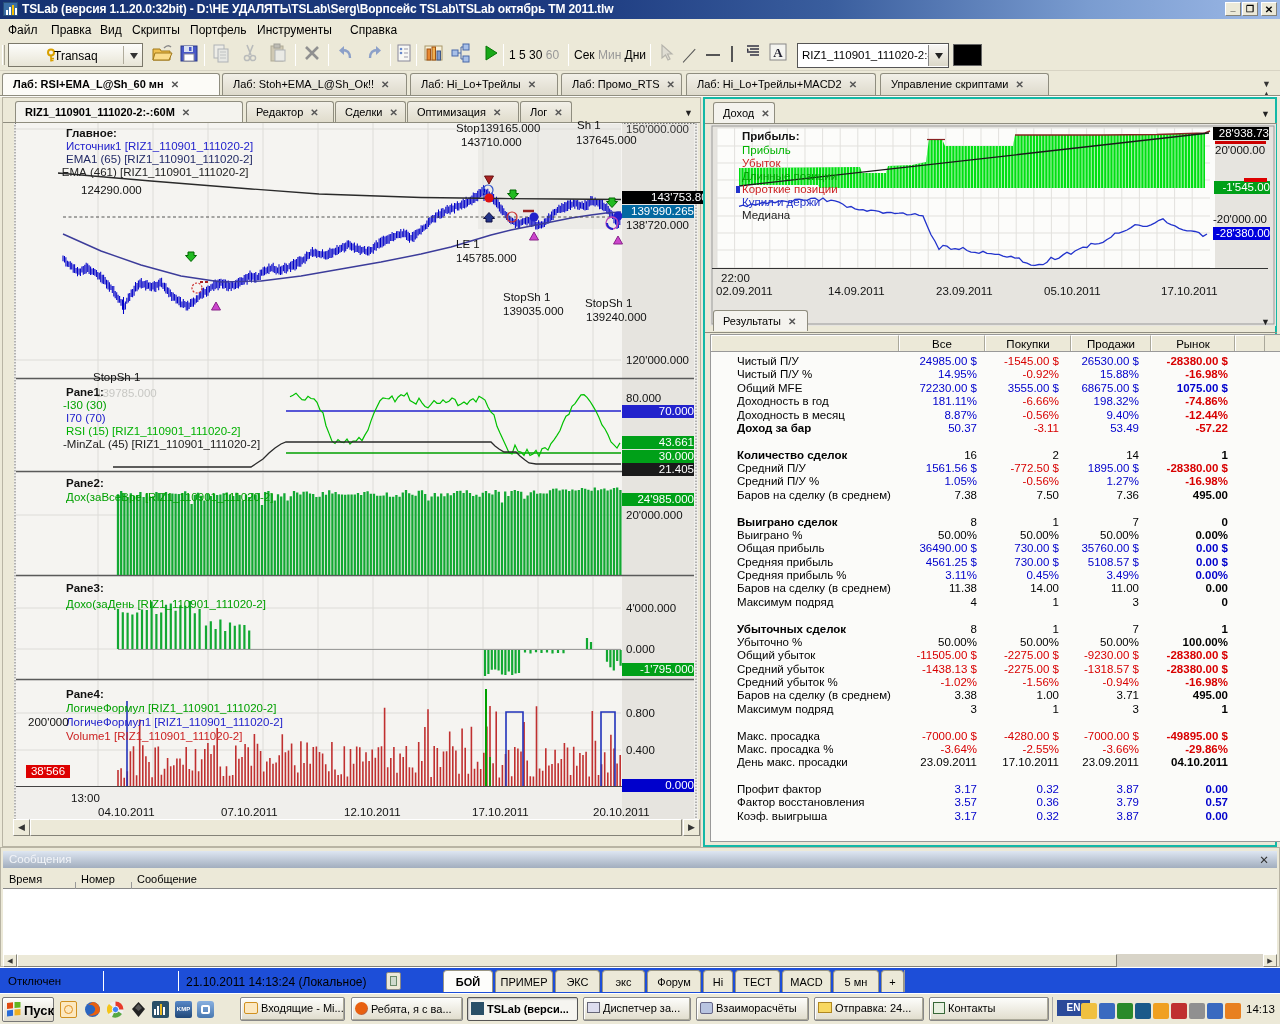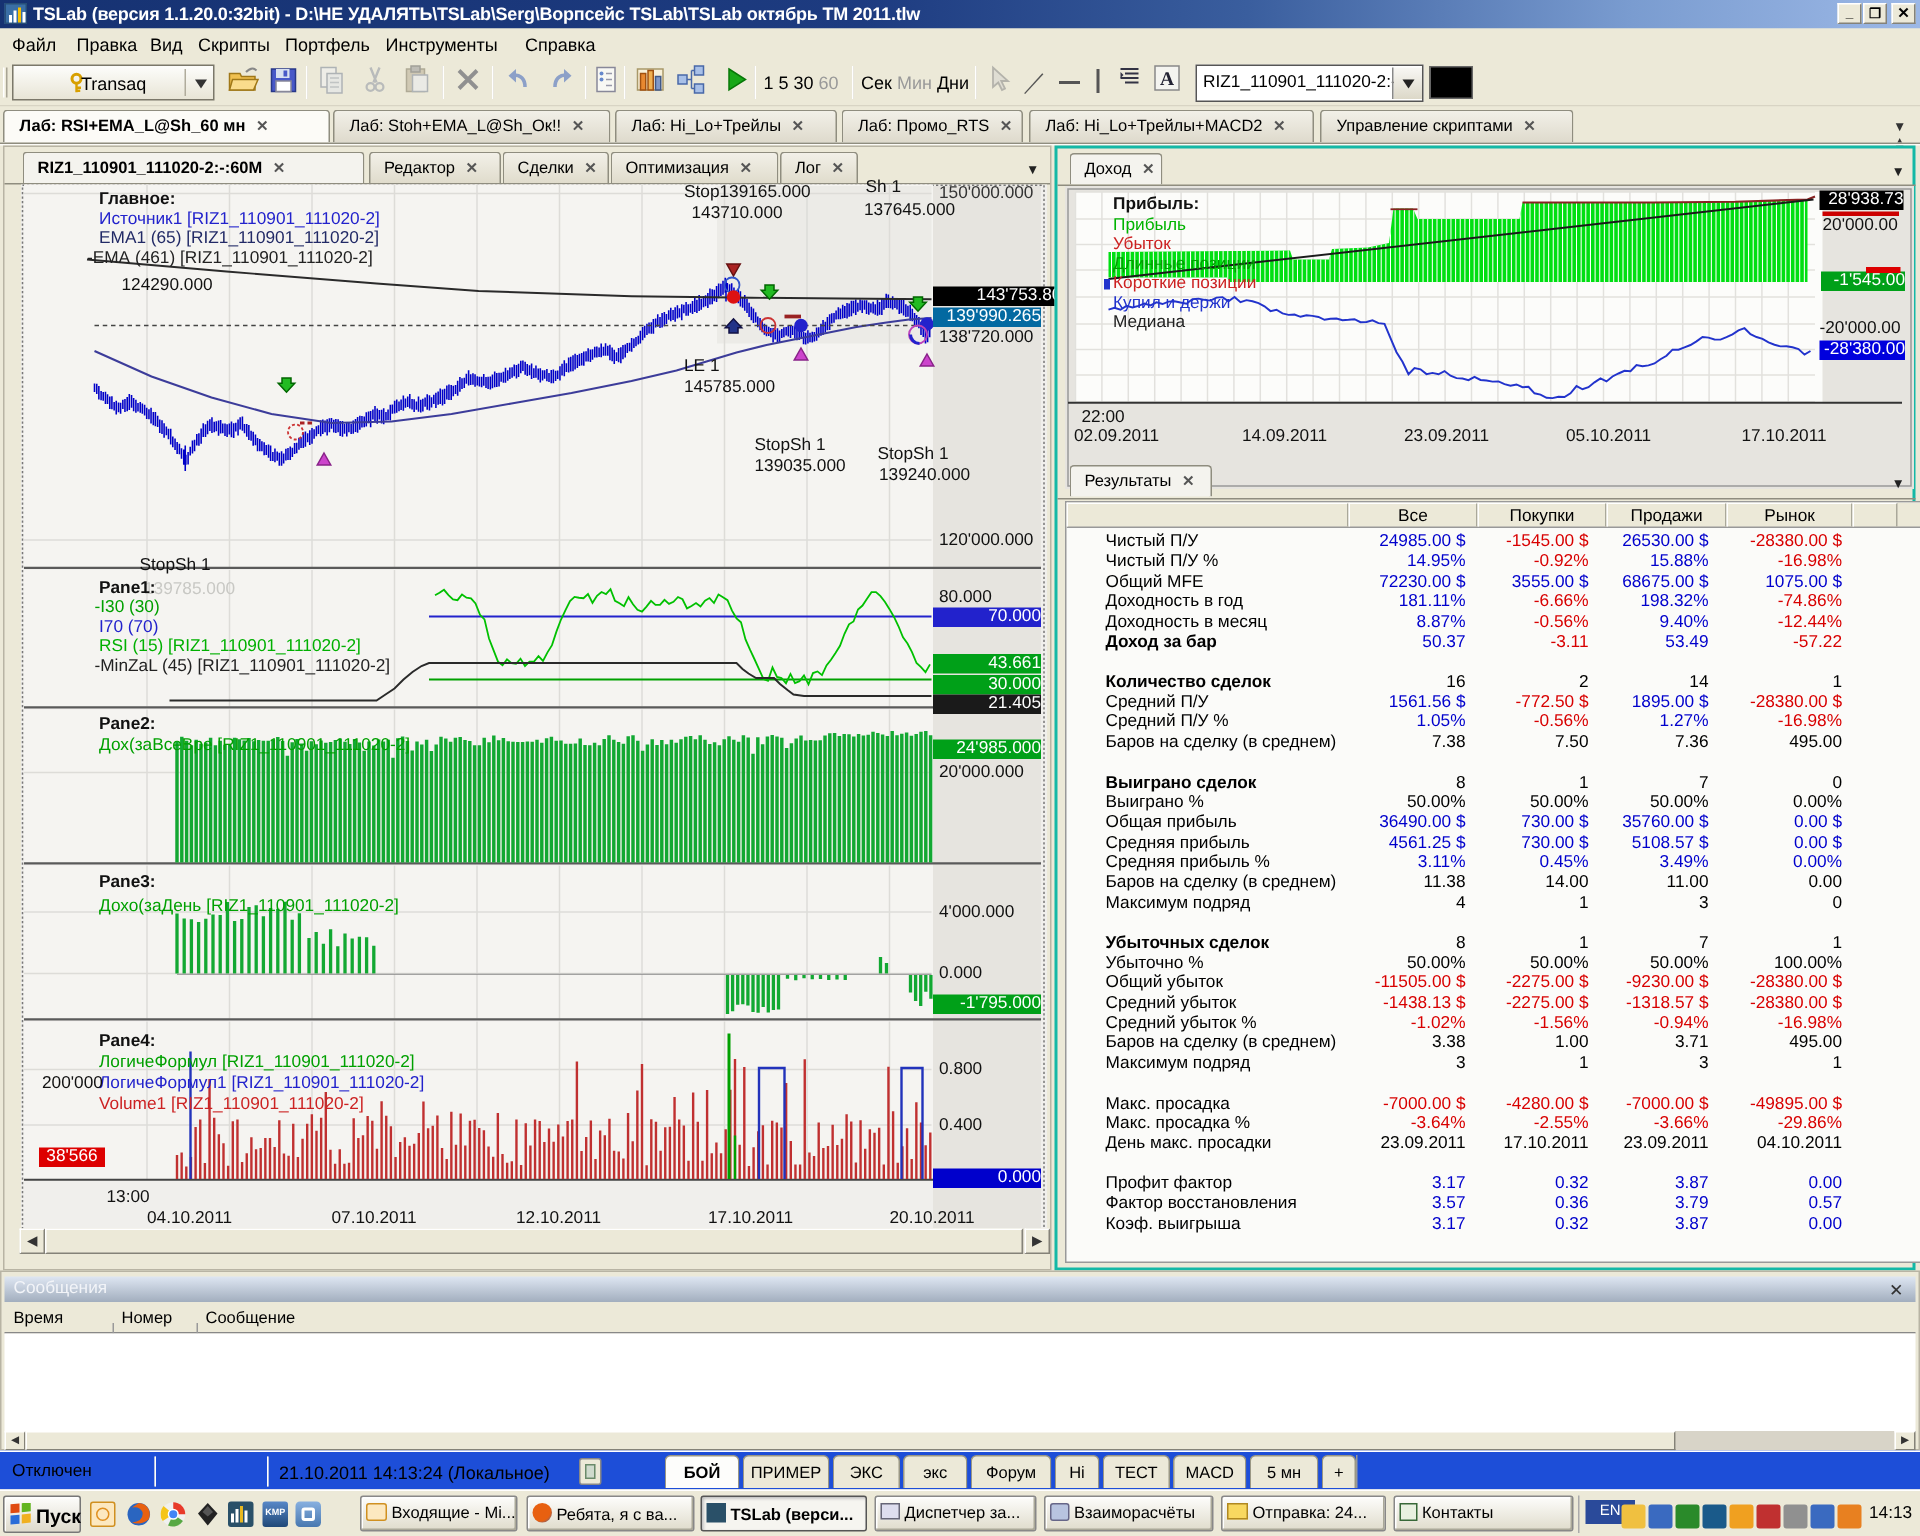--- a/index.html
+++ b/index.html
@@ -10,21 +10,21 @@
 .tabx{color:#555;font-weight:bold;font-size:10px;margin-left:7px;}
 .itab{position:absolute;top:1px;height:21px;background:linear-gradient(#f6f5f1,#e6e3d4);border:1px solid #8f8d7f;border-bottom:none;border-radius:3px 3px 0 0;padding:4px 6px 0 9px;white-space:nowrap;}
 .tbbtn{position:absolute;top:3px;width:24px;height:24px;text-align:center;}
 .sep{position:absolute;top:4px;width:1px;height:22px;background:#b8b4a4;border-right:1px solid #fff;}
 .leg{position:absolute;white-space:nowrap;font-size:11px;line-height:13px;}
 .tr{display:flex;height:13.38px;line-height:13.38px;white-space:nowrap;}
 .c0{flex:0 0 188px;padding-left:26px;overflow:hidden;}
 .c1{flex:0 0 86px;text-align:right;padding-right:8px;}
 .c2{flex:0 0 86px;text-align:right;padding-right:12px;}
 .c3{flex:0 0 80px;text-align:right;padding-right:12px;}
-.c4{flex:0 0 84px;text-align:right;padding-right:7px;}
+.c4{flex:0 0 84px;text-align:right;padding-right:7px;font-weight:bold;}
 .blue{color:#0000cc;}
 .red{color:#d80000;}
 .taskbtn{position:absolute;top:3px;height:24px;background:linear-gradient(#fefefe,#e3e0d0);border:1px solid #888;border-radius:2px;box-shadow:inset -1px -1px 0 #aaa898,inset 1px 1px 0 #fff;padding:4px 4px 0 3px;white-space:nowrap;overflow:hidden;font-size:11px;}
 .trayic{position:absolute;top:6px;width:16px;height:16px;border-radius:2px;}
 .qlic{position:absolute;top:7px;width:17px;height:17px;border-radius:2px;}
 .stab{position:absolute;top:2px;height:22px;border:1px solid #9a9784;border-bottom:none;border-radius:4px 4px 0 0;background:#ece9d8;text-align:center;padding-top:5px;}
 </style></head><body>
 <div id="root">
 
 <div class="abs" style="left:0;top:0;width:1280px;height:19px;background:linear-gradient(90deg,#163272 0%,#1d3b80 45%,#3a5e9e 65%,#7a9cd0 85%,#9cb8e6 100%);">
@@ -700,21 +700,21 @@
         <div style="position:absolute;left:4px;top:4px;width:9px;height:9px;border:2px solid #fff;border-radius:2px;"></div>
       </div>
       <div class="taskbtn" style="left:240px;width:105px;background:linear-gradient(#fdfdfb,#e0dccc);"><span style="display:inline-block;width:14px;height:12px;background:#fce8c0;border:1px solid #d09020;border-radius:2px;margin-right:3px;vertical-align:-2px;"></span><span style="">Входящие - Mi...</span></div>
       <div class="taskbtn" style="left:351px;width:112px;background:linear-gradient(#fdfdfb,#e0dccc);"><span style="display:inline-block;width:13px;height:13px;background:radial-gradient(circle at 40% 40%,#e86010 60%,#2a65c0);border-radius:50%;margin-right:3px;vertical-align:-2px;"></span><span style="">Ребята, я с ва...</span></div>
       <div class="taskbtn" style="left:467px;width:111px;background:#f6f5f0;border:1px solid #555;box-shadow:inset 1px 1px 2px #bbb;"><span style="display:inline-block;width:13px;height:13px;background:#2a5068;margin-right:3px;vertical-align:-2px;"></span><span style="font-weight:bold;">TSLab (верси...</span></div>
       <div class="taskbtn" style="left:583px;width:108px;background:linear-gradient(#fdfdfb,#e0dccc);"><span style="display:inline-block;width:13px;height:11px;background:#dde;border:1px solid #667;margin-right:3px;vertical-align:-1px;"></span><span style="">Диспетчер за...</span></div>
       <div class="taskbtn" style="left:696px;width:113px;background:linear-gradient(#fdfdfb,#e0dccc);"><span style="display:inline-block;width:13px;height:12px;background:#b8c4e0;border:1px solid #668;border-radius:2px;margin-right:3px;vertical-align:-2px;"></span><span style="">Взаиморасчёты</span></div>
       <div class="taskbtn" style="left:814px;width:110px;background:linear-gradient(#fdfdfb,#e0dccc);"><span style="display:inline-block;width:14px;height:11px;background:#f8d860;border:1px solid #b08820;margin-right:3px;vertical-align:-1px;"></span><span style="">Отправка: 24...</span></div>
       <div class="taskbtn" style="left:929px;width:120px;background:linear-gradient(#fdfdfb,#e0dccc);"><span style="display:inline-block;width:12px;height:12px;background:#e8f0e0;border:1px solid #386838;margin-right:3px;vertical-align:-2px;"></span><span style="">Контакты</span></div>
       <div class="abs" style="left:1052px;top:3px;width:226px;height:25px;border-left:1px solid #aaa;">
-        <div class="abs" style="left:4px;top:3px;width:33px;height:16px;background:#2a4a9a;color:#fff;font-size:10px;font-weight:normal;text-align:center;line-height:16px;">EN</div>
+        <div class="abs" style="left:4px;top:3px;width:33px;height:16px;background:#2a4a9a;color:#fff;font-size:10px;font-weight:bold;text-align:center;line-height:16px;">EN</div>
         <div class="trayic" style="left:28px;background:#f0c040;"></div>
         <div class="trayic" style="left:46px;background:#3a6ac0;"></div>
         <div class="trayic" style="left:64px;background:#2a8a2a;"></div>
         <div class="trayic" style="left:82px;background:#1a5a8a;"></div>
         <div class="trayic" style="left:100px;background:#f0a020;"></div>
         <div class="trayic" style="left:118px;background:#c03030;"></div>
         <div class="trayic" style="left:136px;background:#909090;"></div>
         <div class="trayic" style="left:154px;background:#3a6ac0;"></div>
         <div class="trayic" style="left:172px;background:#e88020;"></div>
         <span class="abs" style="left:193px;top:6px;font-size:11.5px;">14:13</span>

